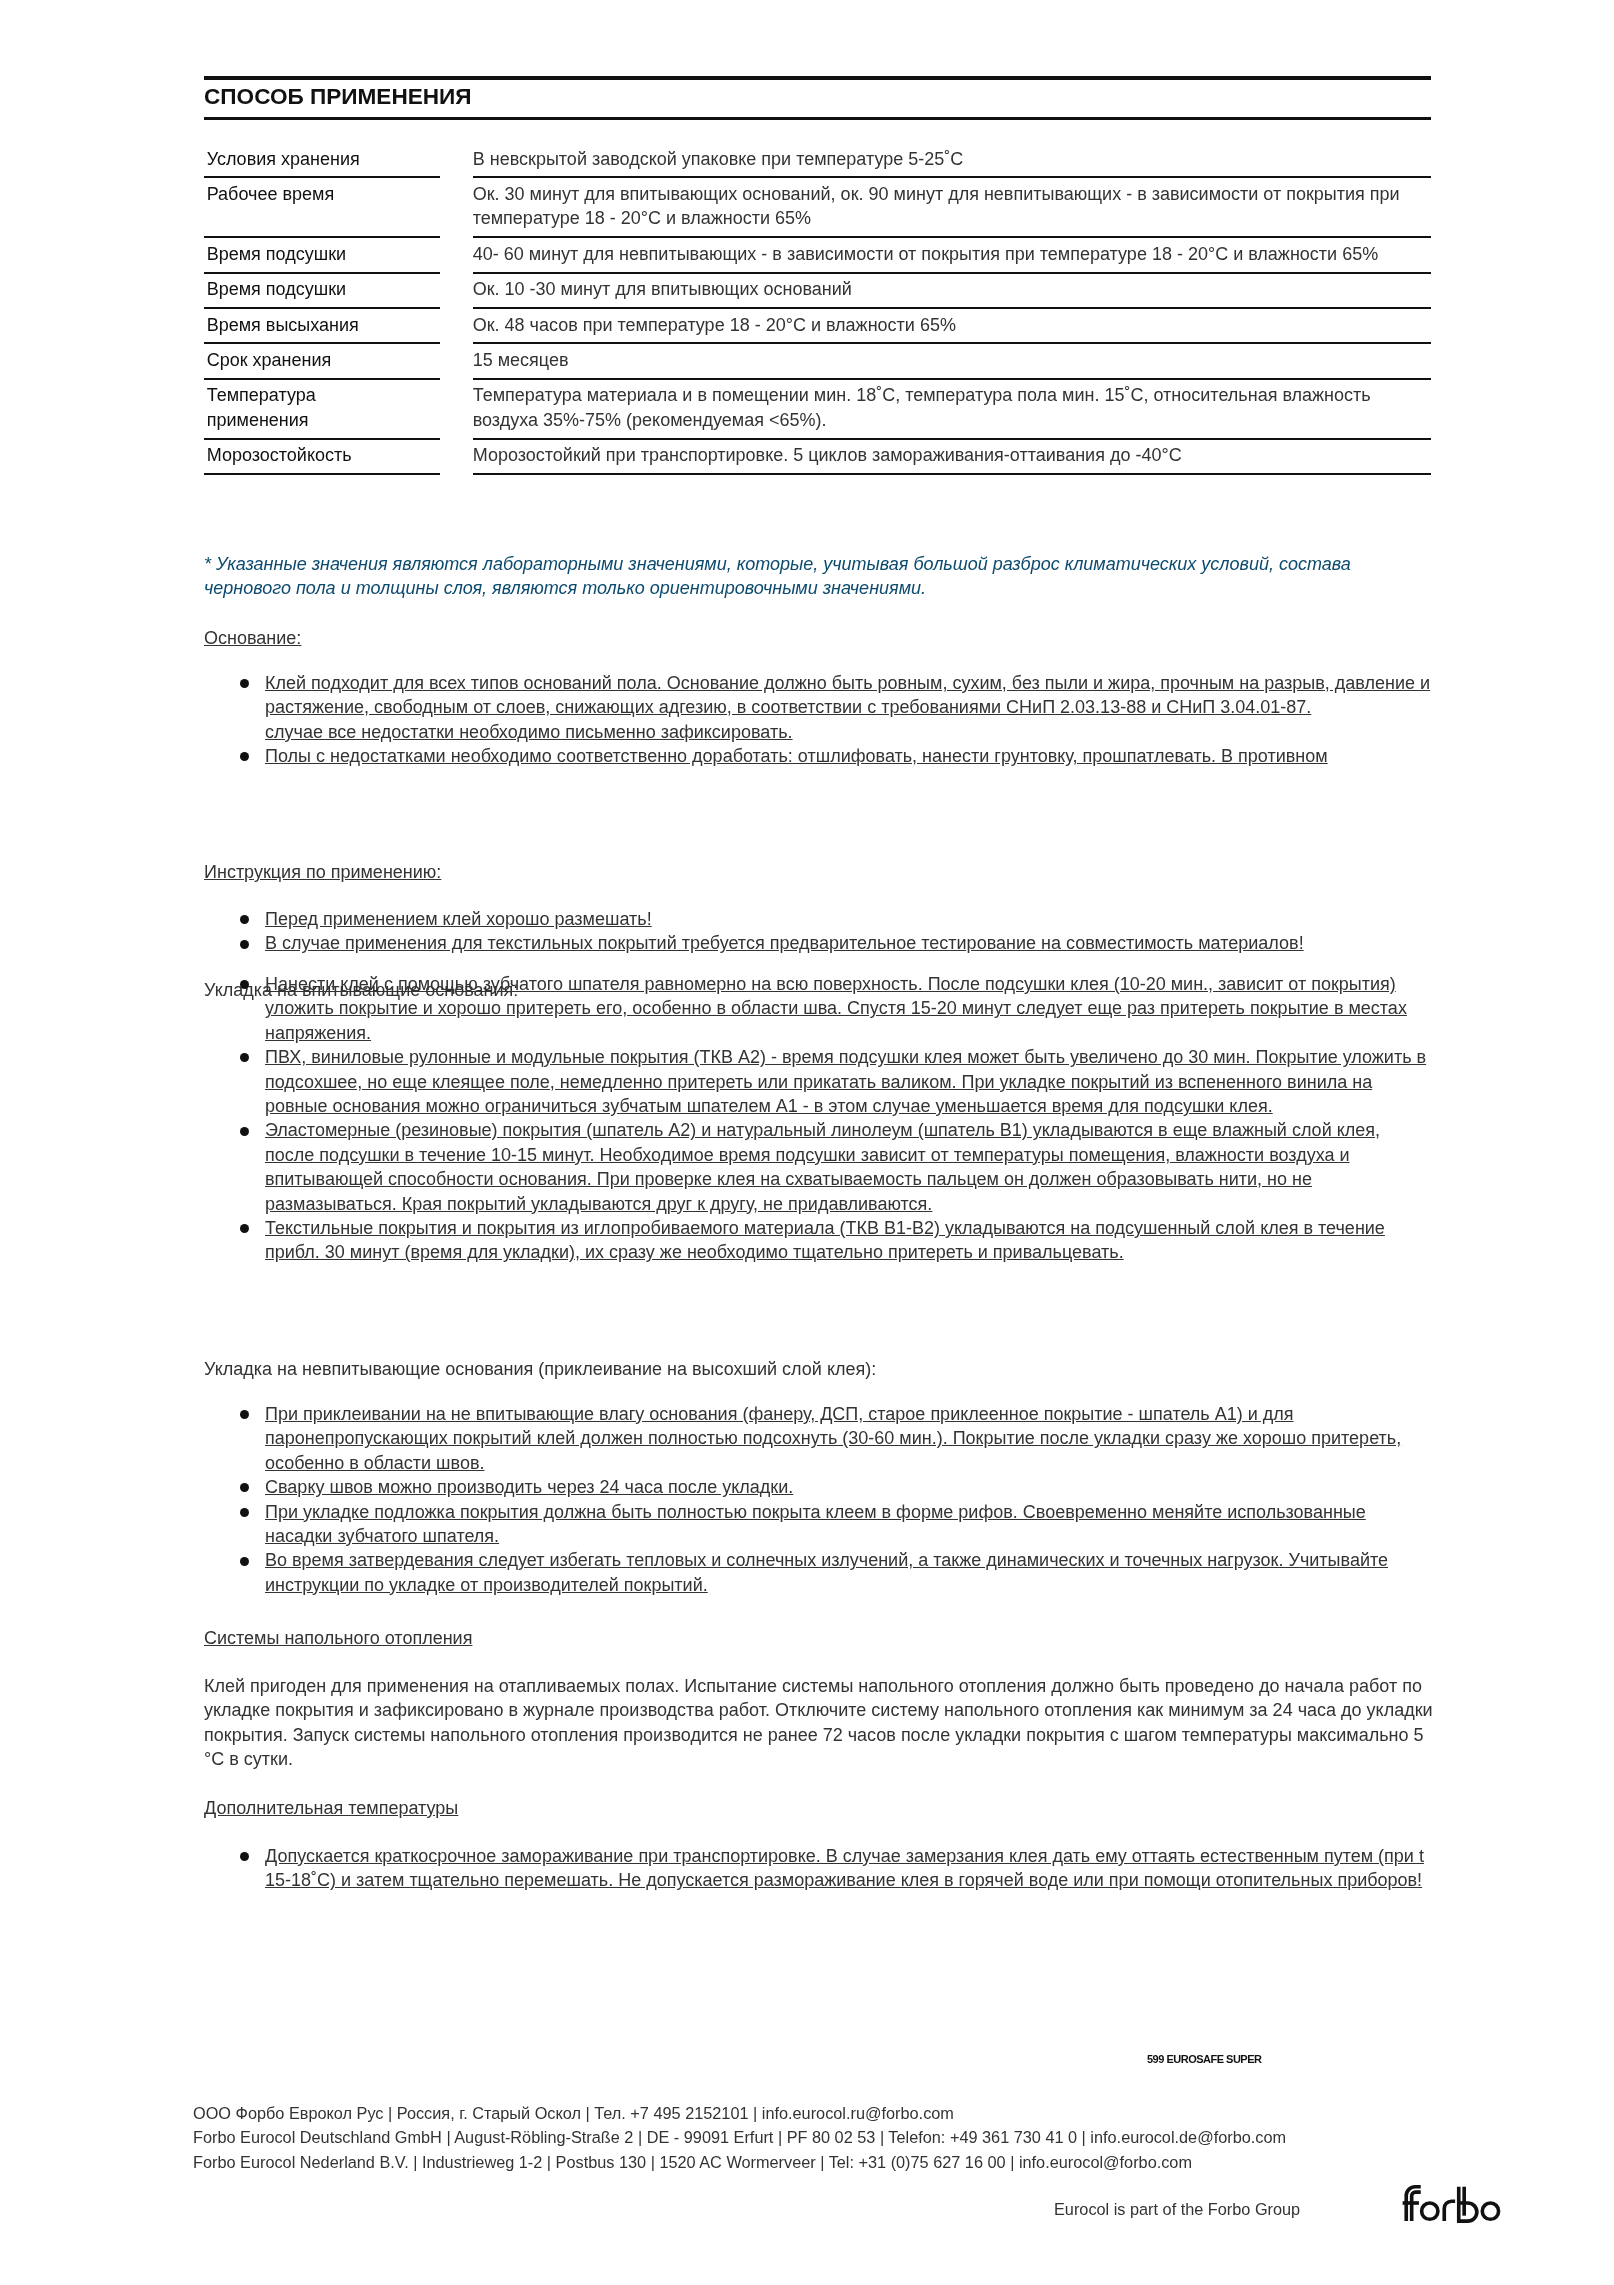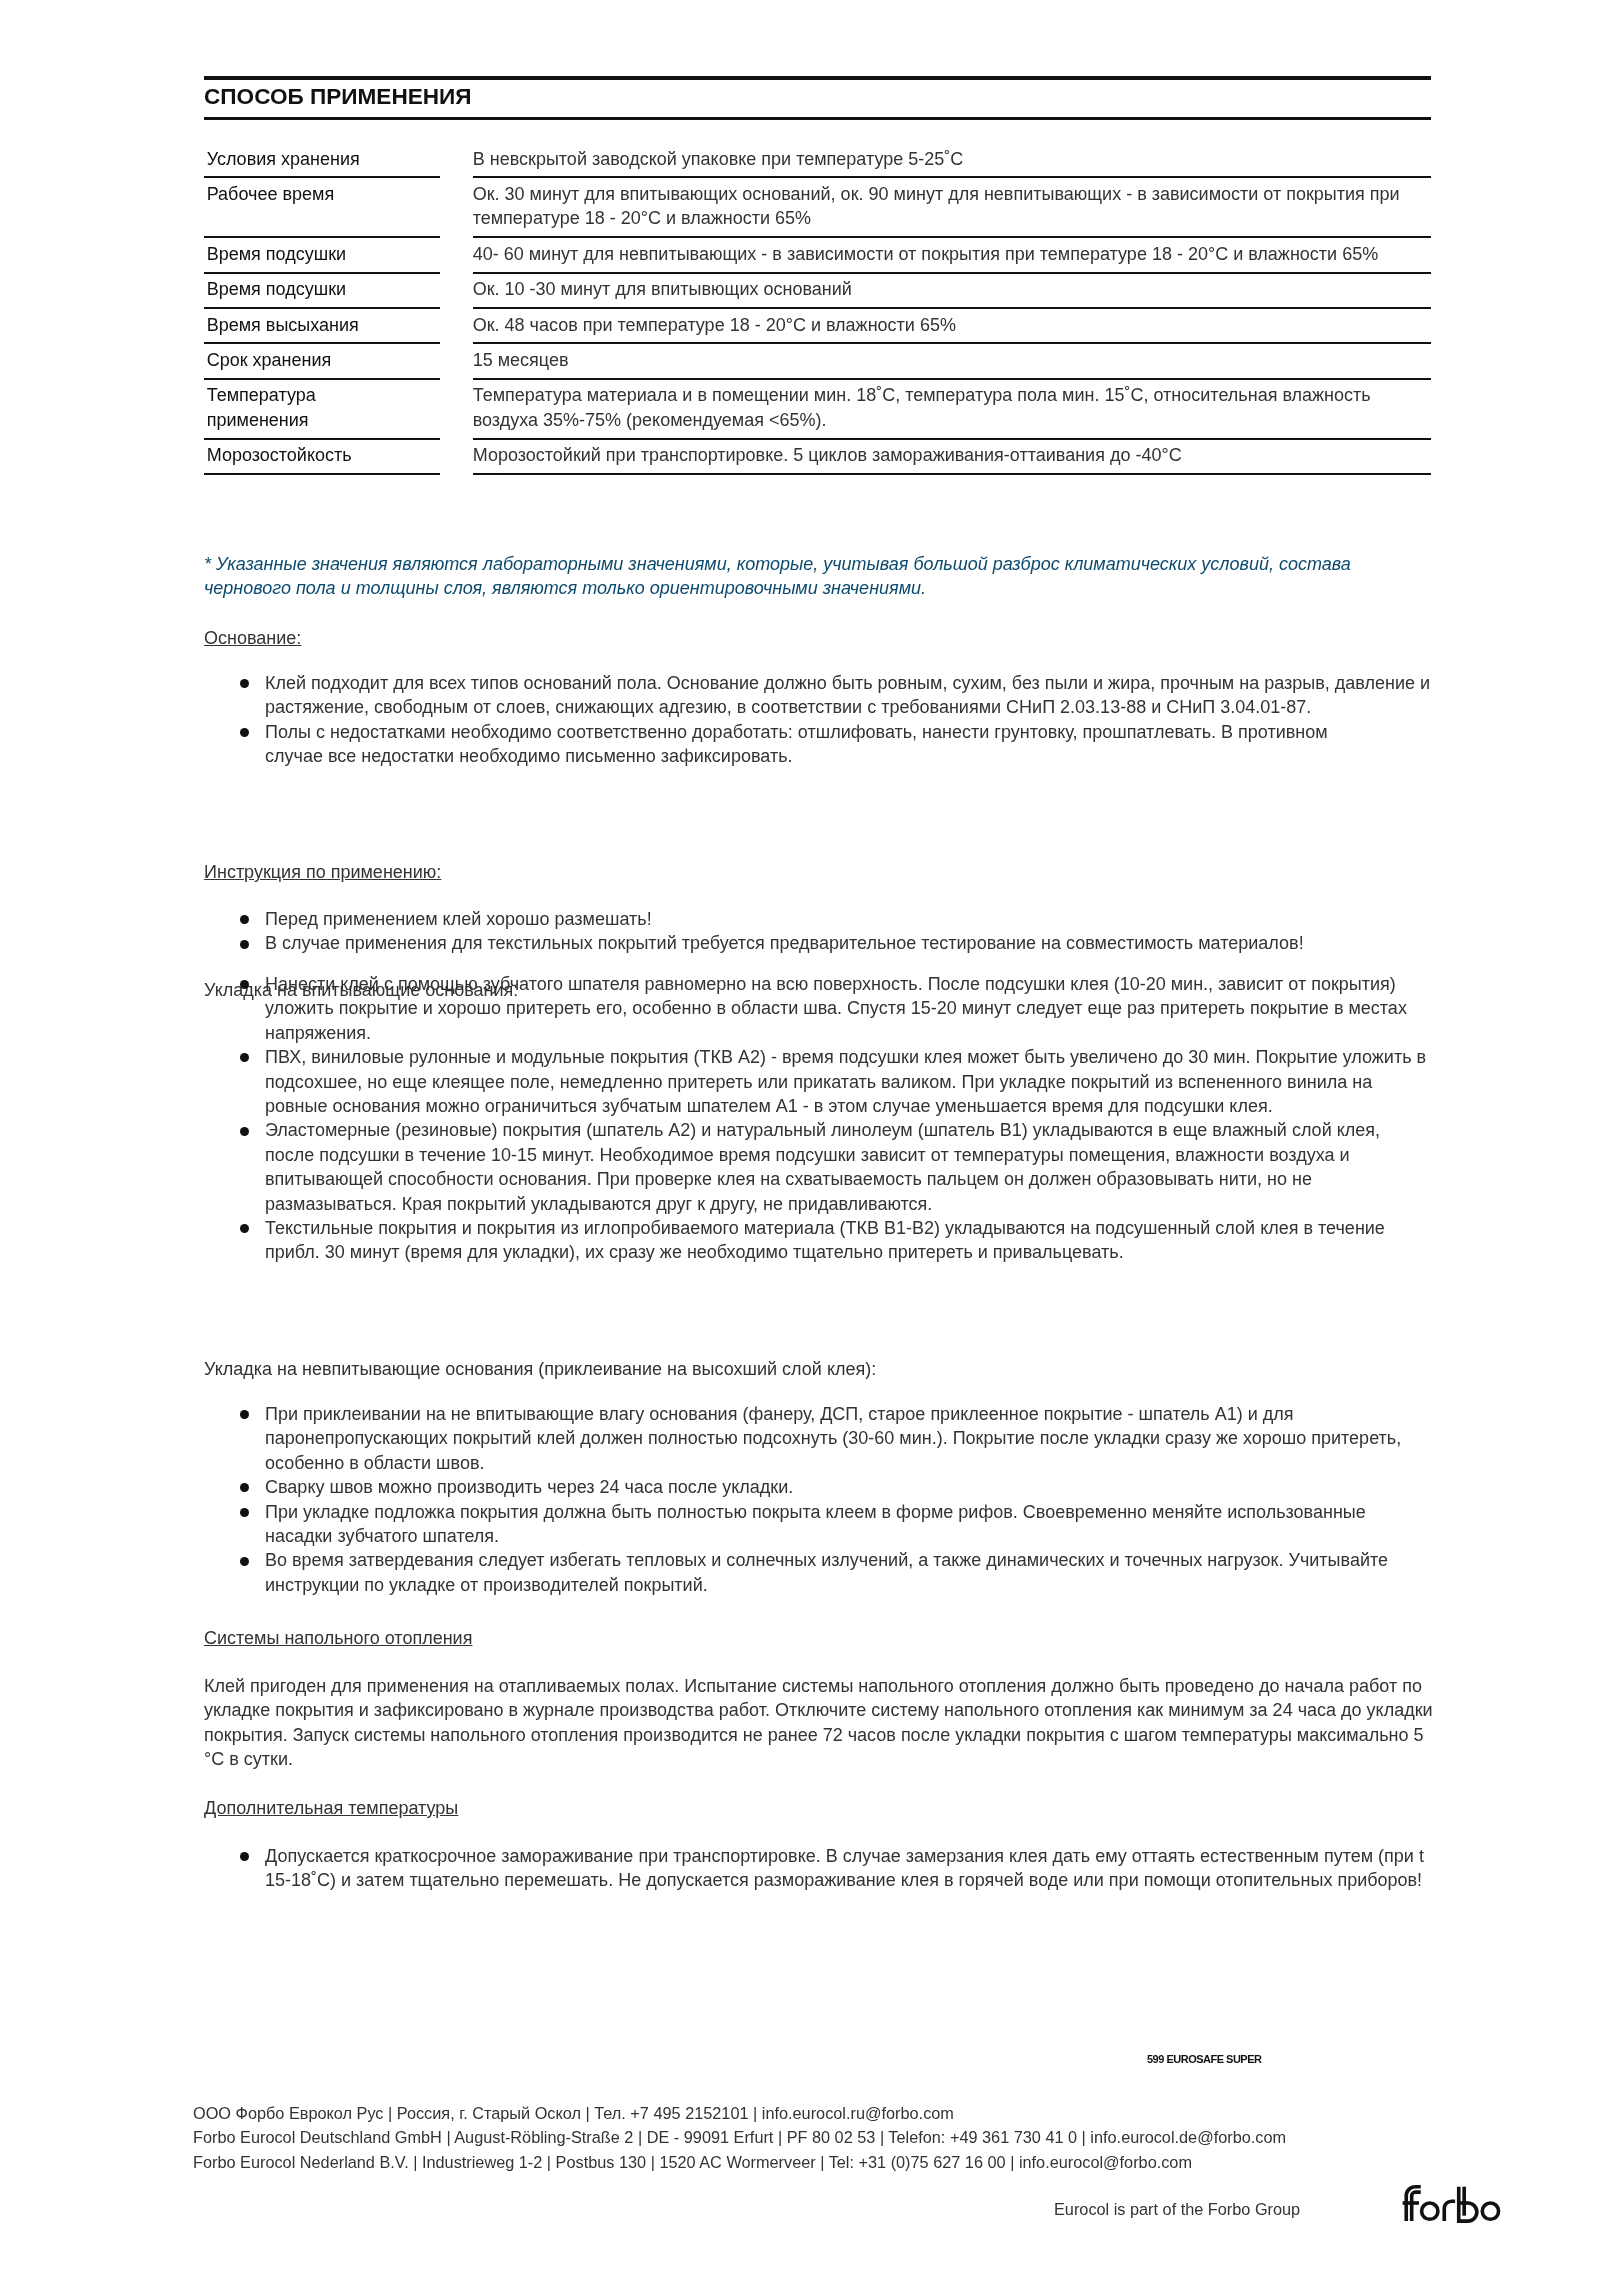--- a/index.html
+++ b/index.html
@@ -10,21 +10,21 @@
   .title-rule { position: absolute; left: 0; top: 117px; width: 1227px; height: 2.7px; background: #111; }
   table.props { position: absolute; left: 0; top: 143px; width: 1227px; border-collapse: separate; border-spacing: 0; }
   table.props td { vertical-align: top; padding: 3.6px 0 5.4px 0; font-size: 18px; line-height: 24.4px; }
   table.props td.k { width: 233px; color: #111; border-bottom: 2.7px solid #111; padding-left: 2.7px; }
   table.props td.gap { width: 33px; border: none; }
   table.props td.v { color: #333; border-bottom: 2.7px solid #111; }
   .note { position: absolute; left: 0; top: 552px; width: 1230px; font-style: italic; font-size: 18px; line-height: 24.4px; color: #0c4a6e; }
   .h-u { position: absolute; left: 0; font-size: 18px; color: #333; text-decoration: underline; }
   .plain { position: absolute; left: 0; font-size: 18px; color: #333; }
   ul.bl { position: absolute; left: 36px; width: 1192px; margin: 0; padding: 0; list-style: none; }
-  ul.bl li { position: relative; padding-left: 25px; font-size: 18px; line-height: 24.4px; color: #333; }
+  ul.bl li { position: relative; padding-left: 25px; font-size: 18px; line-height: 24.4px; color: #333; text-decoration: underline; }
   ul.bl li .dot { position: absolute; left: 0; top: 8.1px; width: 9px; height: 9px; border-radius: 50%; background: #111; }
   .para { position: absolute; left: 0; width: 1230px; font-size: 18px; line-height: 24.4px; color: #333; }
   .product { position: absolute; left: 1147px; top: 2053px; font-weight: bold; font-size: 11px; color: #111; letter-spacing: -0.5px; }
   .footer-lines { position: absolute; left: 193px; top: 2101px; font-size: 16.3px; line-height: 24.4px; color: #333; }
   .group { position: absolute; left: 1054px; top: 2200px; font-size: 16.3px; color: #333; }
   .logo { position: absolute; left: 1399px; top: 2183px; width: 105px; height: 40px; }
 </style>
 </head>
 <body>
 
@@ -76,22 +76,22 @@
           <td class="v">Морозостойкий при транспортировке. 5 циклов замораживания-оттаивания до -40°C</td>
         </tr>
     </tbody>
   </table>
 
   <div class="note">* Указанные значения являются лабораторными значениями, которые, учитывая большой разброс климатических условий, состава чернового пола и толщины слоя, являются только ориентировочными значениями.</div>
 
   <div class="h-u" style="top:628px">Основание:</div>
   <ul class="bl" style="top:671px">
     <li><span class="dot"></span><span>Клей подходит для всех типов оснований пола. Основание должно быть ровным, сухим, без пыли и жира, прочным на разрыв, давление и растяжение, свободным от слоев, снижающих адгезию, в соответствии с требованиями СНиП 2.03.13-88 и СНиП 3.04.01-87.</span></li>
+    <li><span>случае все недостатки необходимо письменно зафиксировать.</span></li>
     <li><span class="dot"></span><span>Полы с недостатками необходимо соответственно доработать: отшлифовать, нанести грунтовку, прошпатлевать. В противном</span></li>
-    <li><span>случае все недостатки необходимо письменно зафиксировать.</span></li>
   </ul>
 
   <div class="h-u" style="top:862px">Инструкция по применению:</div>
   <ul class="bl" style="top:907px">
     <li><span class="dot"></span><span>Перед применением клей хорошо размешать!</span></li>
     <li><span class="dot"></span><span>В случае применения для текстильных покрытий требуется предварительное тестирование на совместимость материалов!</span></li>
   </ul>
 
   <div class="plain" style="top:980px">Укладка на впитывающие основания:</div>
   <ul class="bl" style="top:972px">

